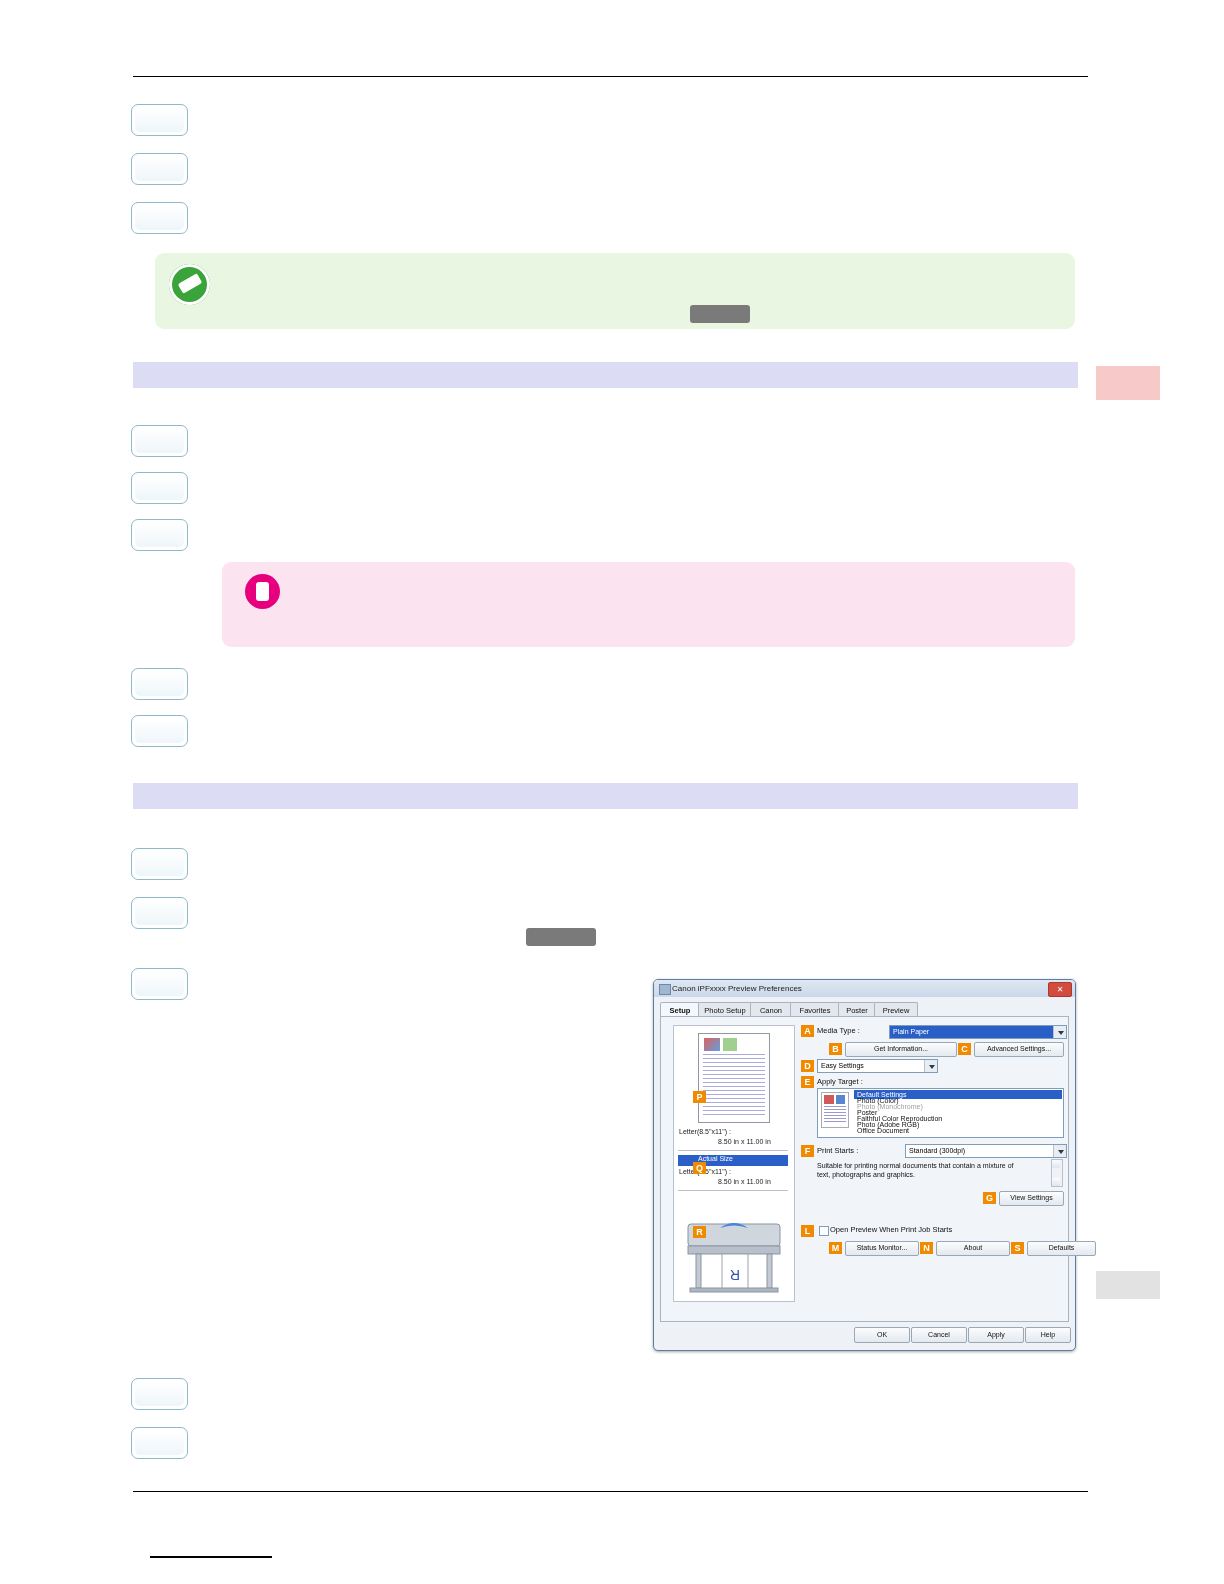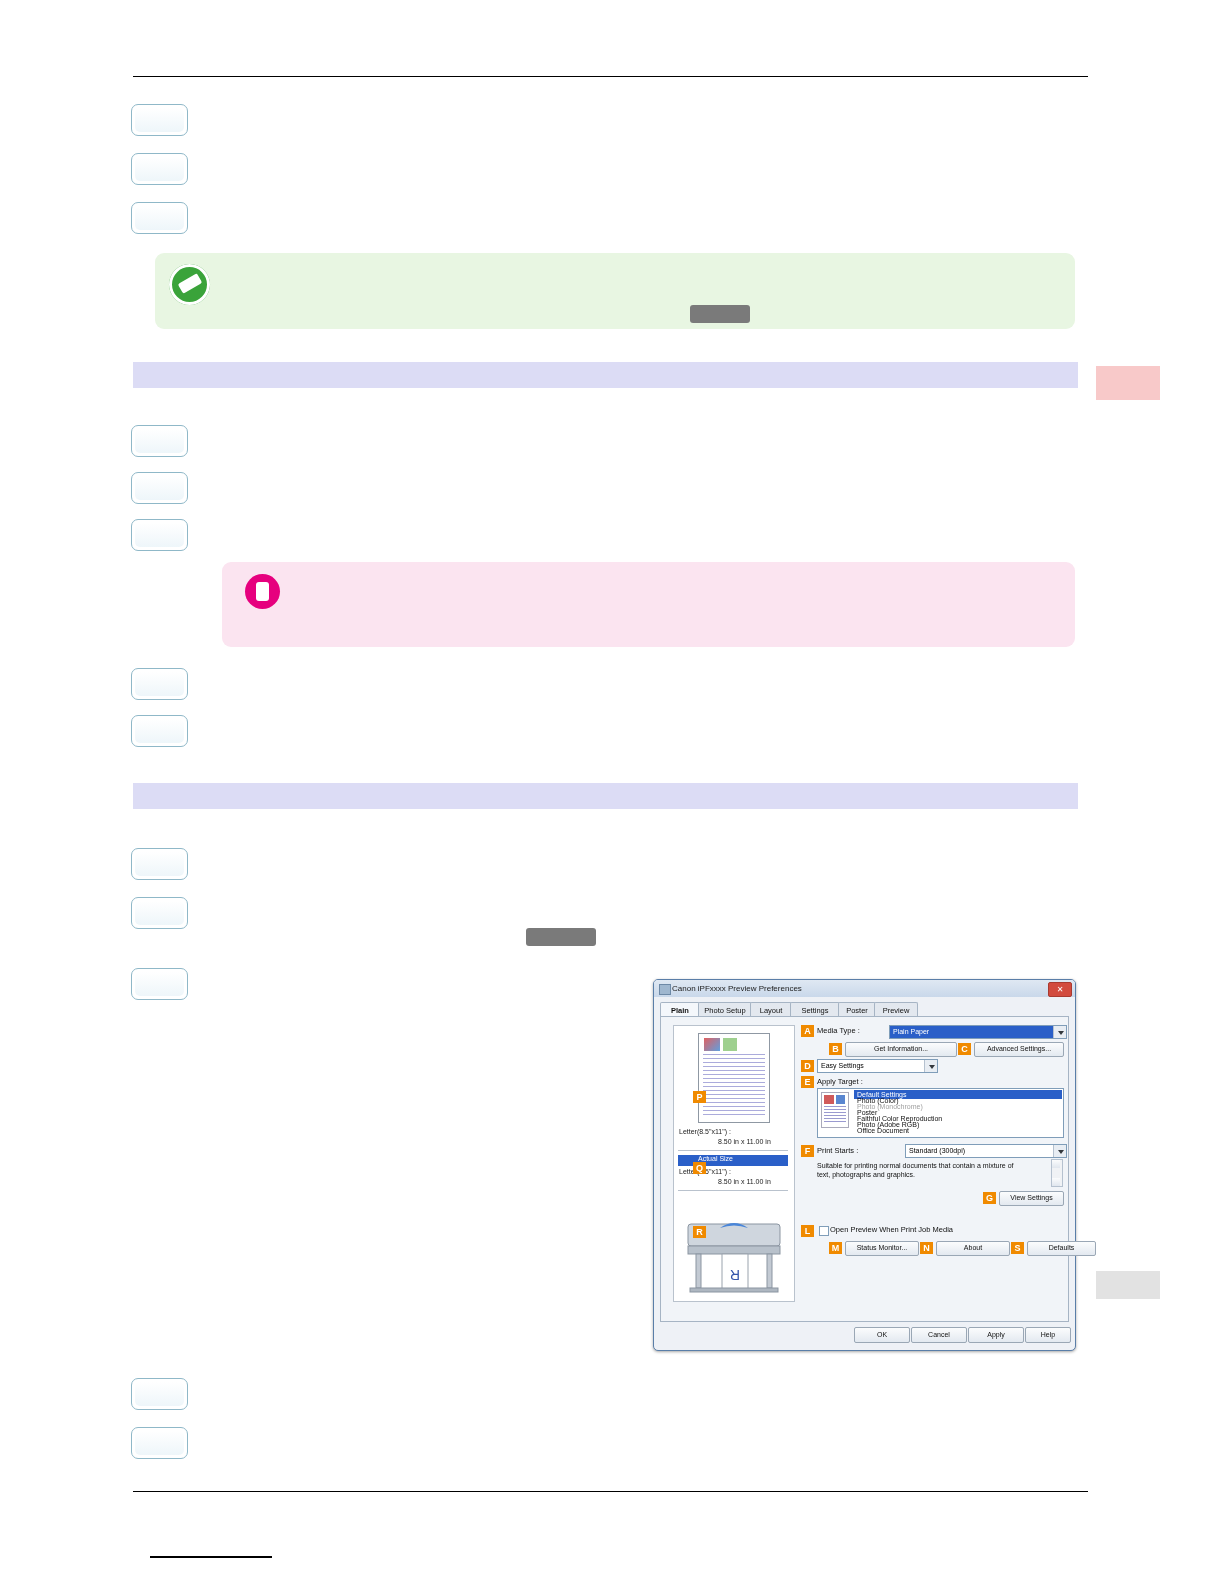--- a/index.html
+++ b/index.html
@@ -131,24 +131,24 @@
 
   <div class="dlg">
 
     <div class="dlg-title">
       <span class="ico"></span>
       <span>Canon iPFxxxx Preview Preferences</span>
       <span class="dlg-close">✕</span>
     </div>
 
     <div class="tabstrip">
-      <div class="tab active" style="left:0px;width:38px;">Plain</div>
+      <div class="tab active" style="left:0px;width:38px;">Setup</div>
       <div class="tab" style="left:38px;width:52px;">Photo Setup</div>
-      <div class="tab" style="left:90px;width:40px;">Layout</div>
-      <div class="tab" style="left:130px;width:48px;">Settings</div>
+      <div class="tab" style="left:90px;width:40px;">Canon</div>
+      <div class="tab" style="left:130px;width:48px;">Favorites</div>
       <div class="tab" style="left:178px;width:36px;">Poster</div>
       <div class="tab" style="left:214px;width:42px;">Preview</div>
     </div>
 
     <div class="panel">
 
       <div class="preview">
         <div class="pv-paper">
           <div class="thumb"></div>
           <div class="thumb2"></div>
@@ -232,21 +232,21 @@
         <div class="scroll" style="left:250px;top:134px;height:26px;">
           <div class="up" style="top:0;"></div>
           <div class="dn" style="bottom:0;"></div>
         </div>
 
         <div class="ltr" style="left:182px;top:167px;">G</div>
         <div class="btn" style="left:198px;top:166px;width:63px;">View Settings</div>
 
         <div class="ltr" style="left:0px;top:200px;">L</div>
         <div class="chk" style="left:18px;top:201px;"></div>
-        <div class="fld-label" style="left:29px;top:200px;">Open Preview When Print Job Media</div>
+        <div class="fld-label" style="left:29px;top:200px;">Open Preview When Print Job Starts</div>
 
         <div class="ltr" style="left:28px;top:217px;">M</div>
         <div class="btn" style="left:44px;top:216px;width:72px;">Status Monitor...</div>
         <div class="ltr" style="left:119px;top:217px;">N</div>
         <div class="btn" style="left:135px;top:216px;width:72px;">About</div>
         <div class="ltr" style="left:210px;top:217px;">S</div>
         <div class="btn" style="left:226px;top:216px;width:67px;">Defaults</div>
       </div>
     </div>
 

